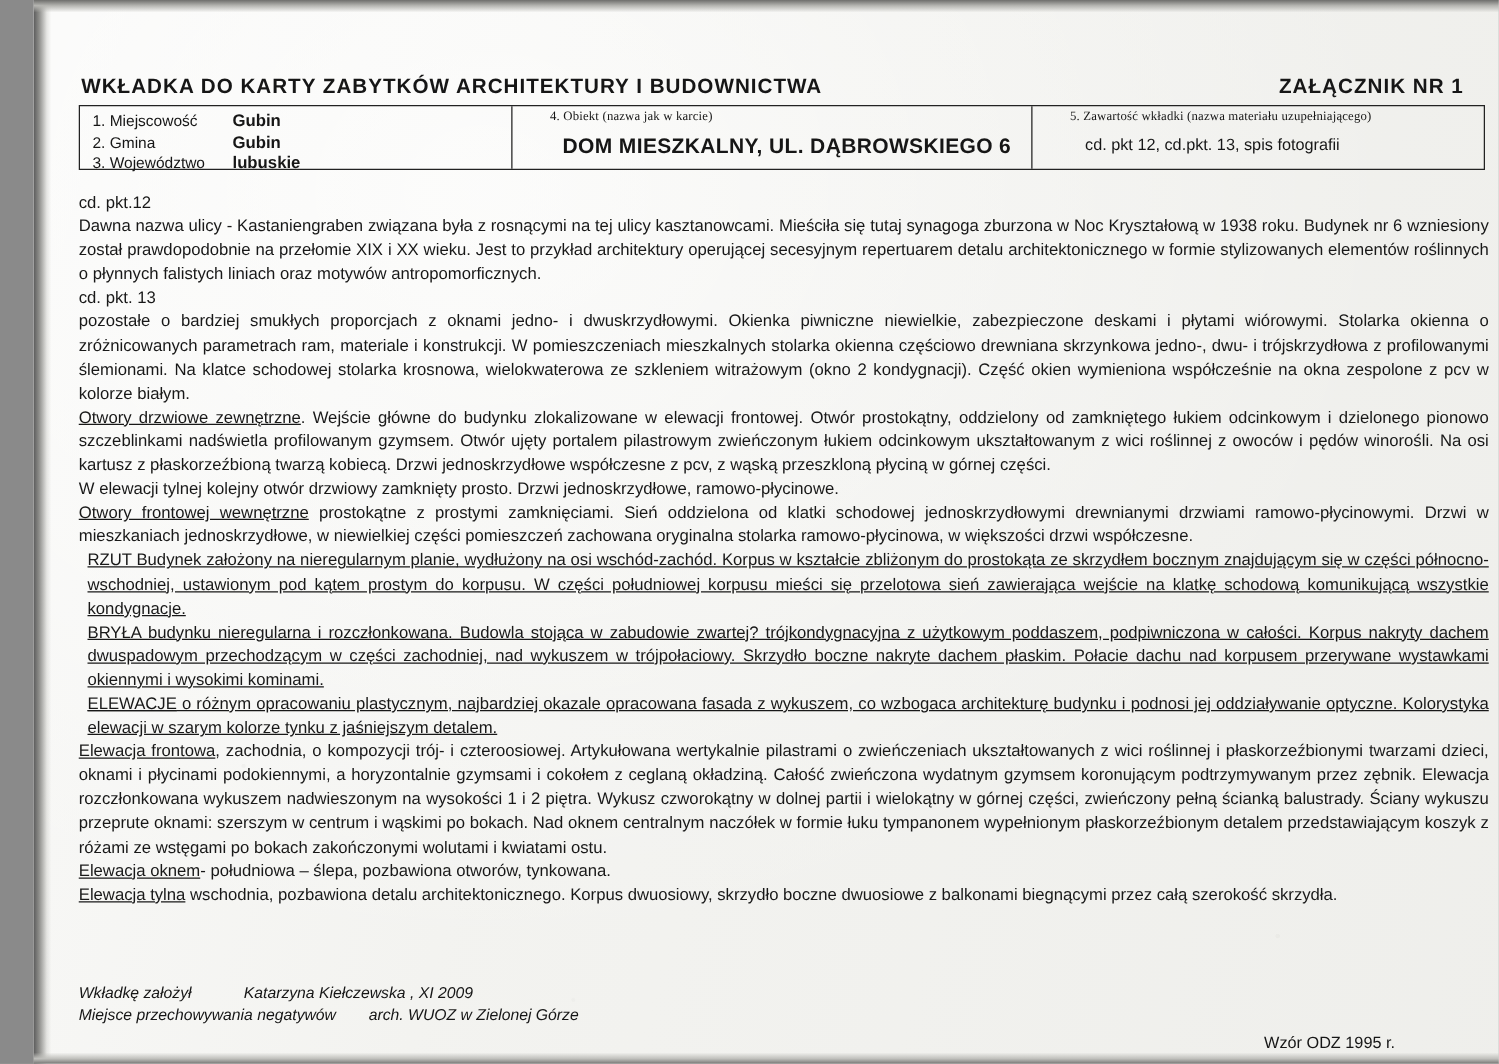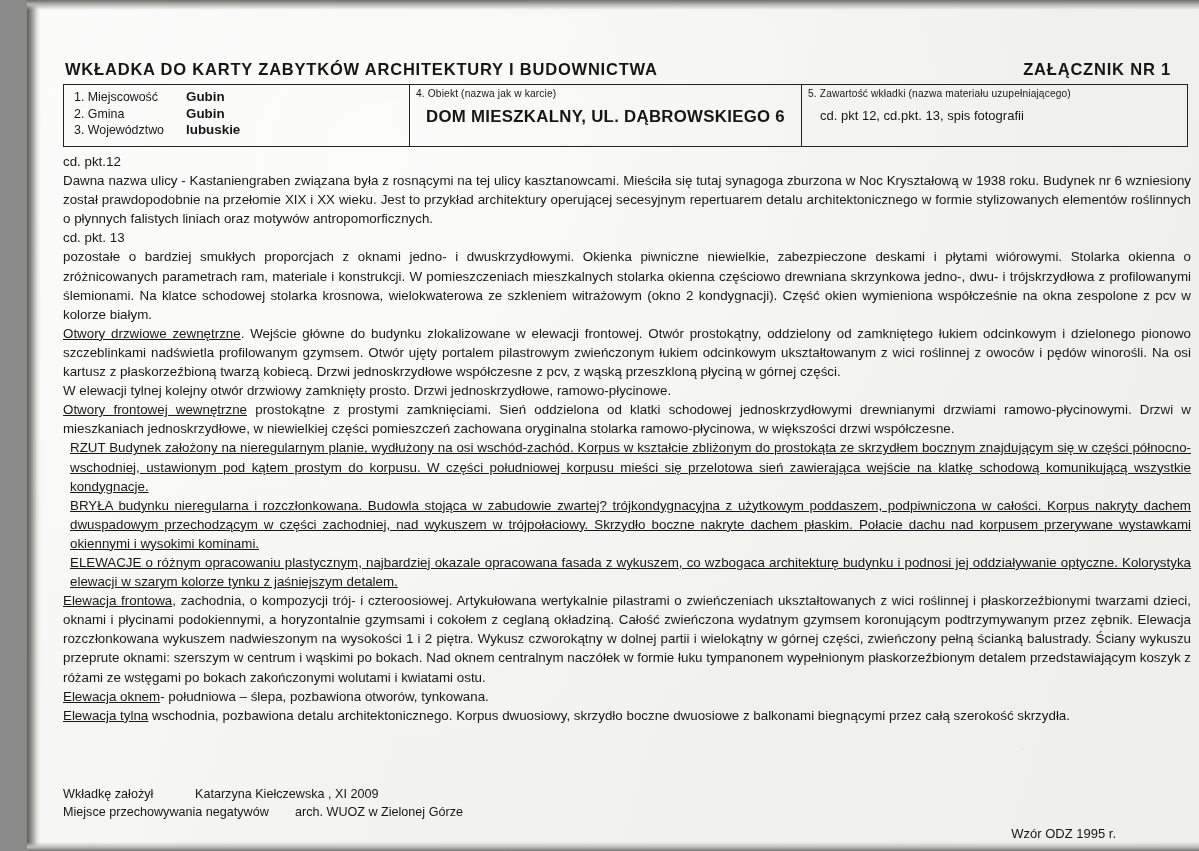--- a/index.html
+++ b/index.html
@@ -71,24 +71,25 @@
     font-weight: bold;
     letter-spacing: 0.8px;
     white-space: nowrap;
   }
 
   .header-table {
     position: absolute;
     left: 36px;
     top: 84px;
     width: 1125px;
-    height: 63px;
+    height: 52px;
     border: 1.4px solid #222;
     box-sizing: border-box;
     display: flex;
+    gap: 24px;
   }
   .hcell {
     position: relative;
     box-sizing: border-box;
     height: 100%;
   }
   .hcell.c1 { width: 346px; border-right: 1.4px solid #222; }
   .hcell.c2 { width: 392px; border-right: 1.4px solid #222; }
   .hcell.c3 { flex: 1; }
 
@@ -99,21 +100,21 @@
     display: flex;
     align-items: baseline;
     line-height: 16.5px;
     font-size: 12.4px;
   }
   .loc-label { width: 112px; }
   .loc-value { font-weight: bold; font-size: 13.4px; }
 
   .cell-caption {
     font-size: 10.2px;
-    font-family: Liberation Sans, sans-serif;
+    font-family: Liberation Serif, serif;
     padding: 3px 0 0 6px;
     letter-spacing: 0.15px;
   }
   .object-name {
     text-align: center;
     font-size: 16.8px;
     font-weight: bold;
     letter-spacing: 0.3px;
     margin-top: 8px;
   }
@@ -141,20 +142,21 @@
   .nojust { text-align: left !important; }
 
   
   .footer-block {
     position: absolute;
     left: 36px;
     top: 786px;
     width: 1000px;
     font-size: 12.6px;
     line-height: 17.5px;
+    font-style: italic;
   }
   .footer-row { display: flex; }
   .footer-key { width: 132px; }
   .footer-key.wide { width: 232px; }
   .footer-val { }
 
   .stamp-note {
     position: absolute;
     right: 110px;
     top: 826px;

